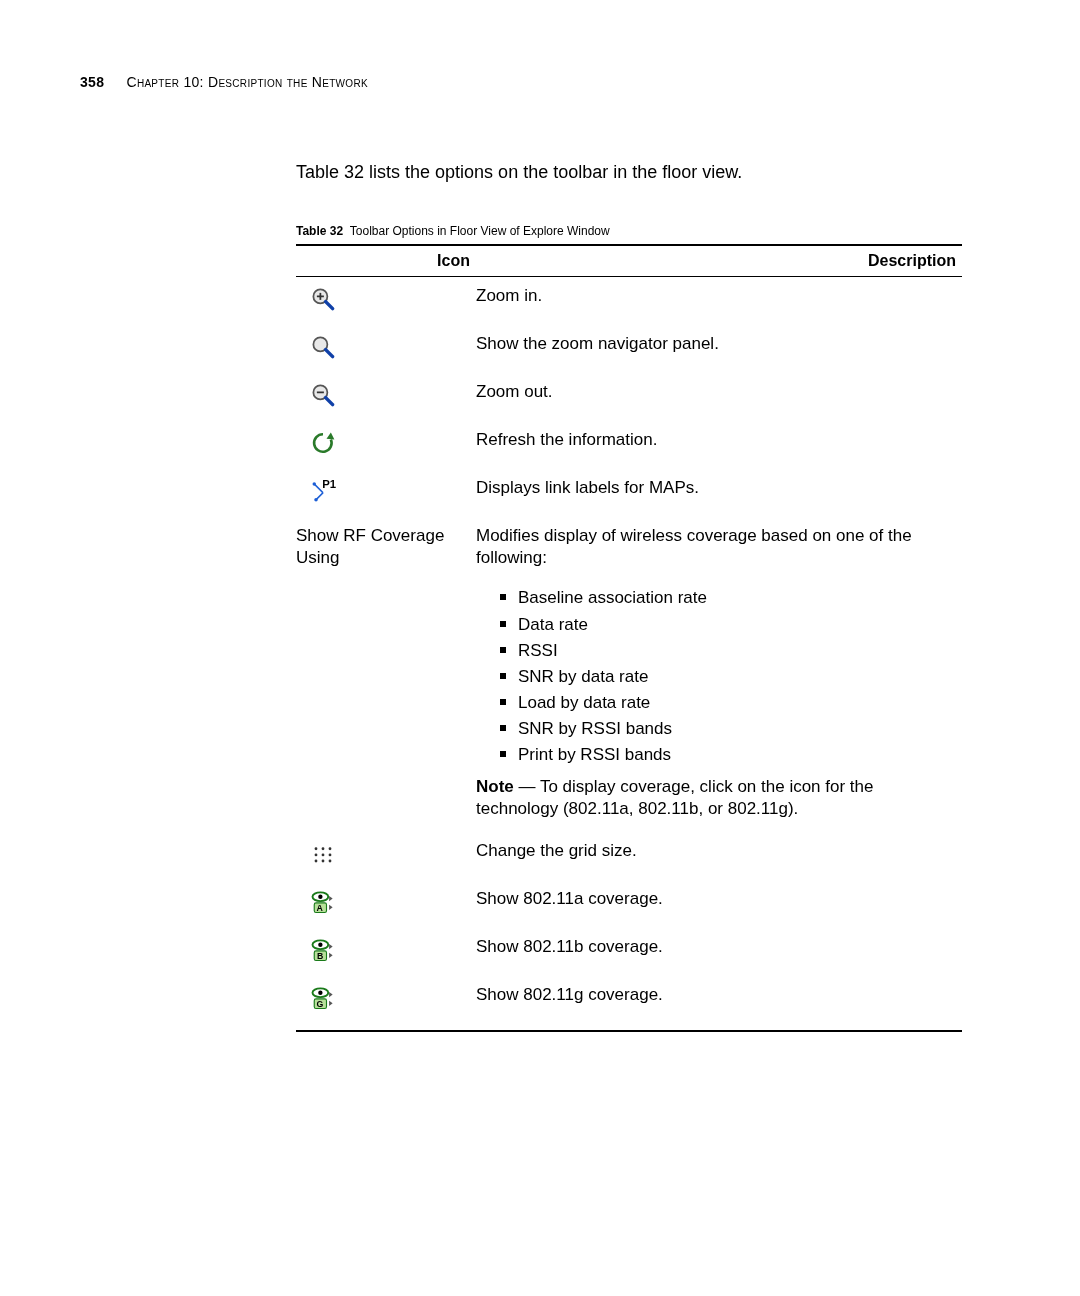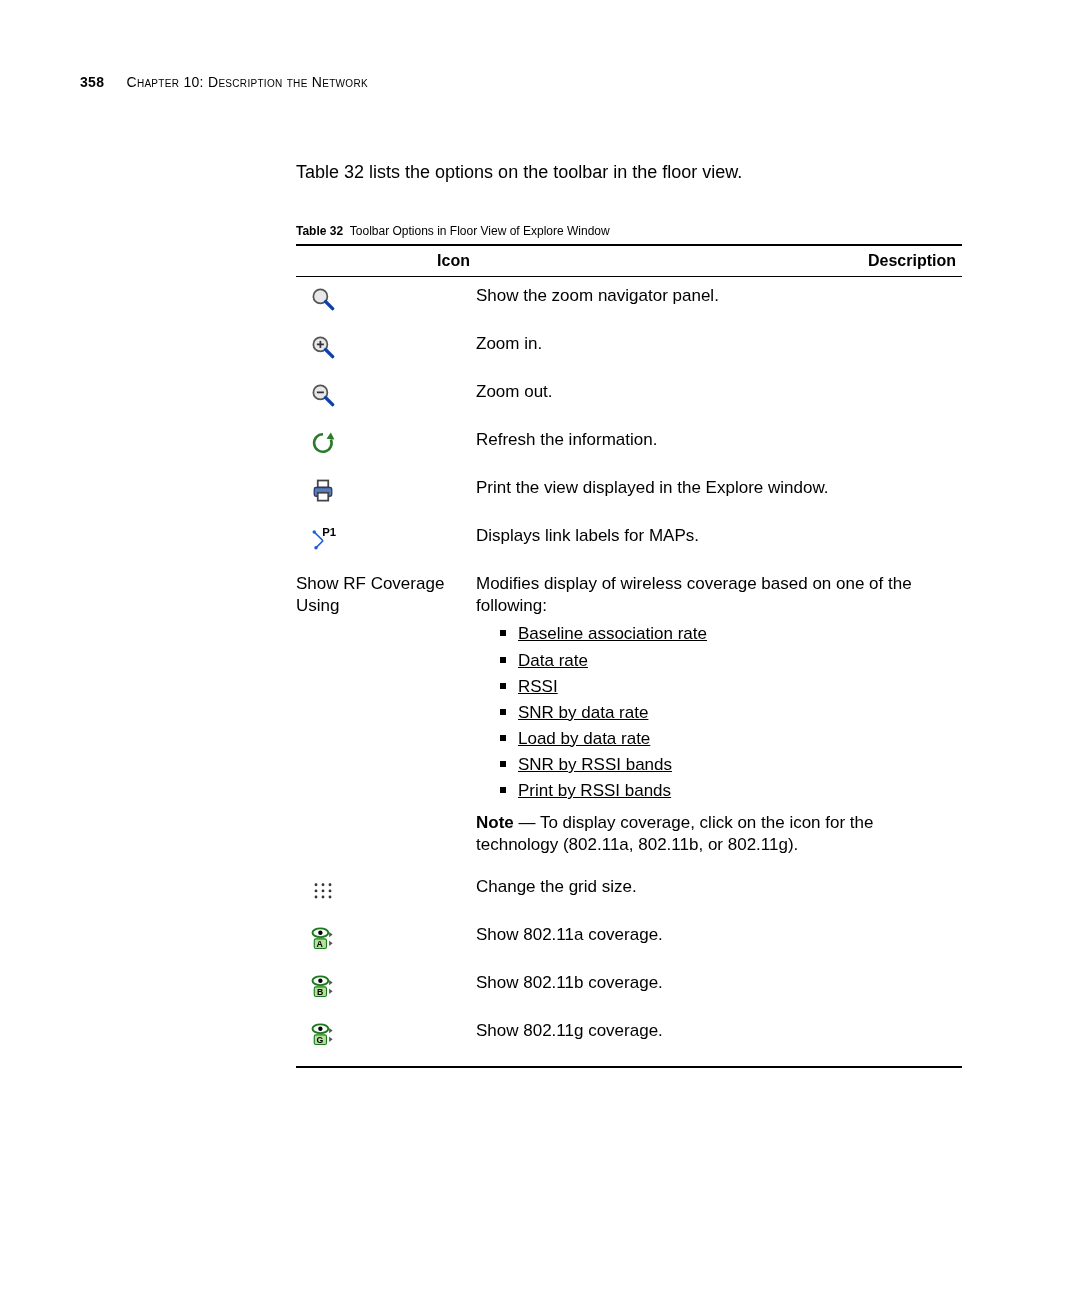--- a/index.html
+++ b/index.html
@@ -72,22 +72,21 @@
   .col-icon { width: 180px; }
   .icon-cell { text-align: left; padding-left: 10px !important; }
   .icon-wrap {
     display: inline-block;
     width: 34px;
     text-align: center;
   }
   ul.square {
     list-style: none;
     padding: 0;
-    margin: 6px 0 4px 24px;
-    text-decoration: underline;
+    margin: 18px 0 4px 24px;
   }
   ul.square li {
     position: relative;
     padding-left: 18px;
     margin: 4px 0;
   }
   ul.square li::before {
     content: "";
     position: absolute;
     left: 0;
@@ -132,46 +131,46 @@
           <th>Description</th>
         </tr>
       </thead>
       <tbody>
 
         <tr>
           <td class="icon-cell">
             <span class="icon-wrap">
               <svg class="ic" viewBox="0 0 32 32">
                 <circle cx="13" cy="13" r="8" fill="#e8e8e8" stroke="#555" stroke-width="2"></circle>
-                <line x1="19" y1="19" x2="27" y2="27" stroke="#1040a8" stroke-width="4" stroke-linecap="round"></line>
-              </svg>
-            </span>
-          </td>
-          <td>Show the zoom navigator panel.</td>
-        </tr>
-
-        <tr>
-          <td class="icon-cell">
-            <span class="icon-wrap">
-              <svg class="ic" viewBox="0 0 32 32">
-                <circle cx="13" cy="13" r="8" fill="#e8e8e8" stroke="#555" stroke-width="2"></circle>
                 <line x1="9" y1="13" x2="17" y2="13" stroke="#333" stroke-width="2"></line>
                 <line x1="13" y1="9" x2="13" y2="17" stroke="#333" stroke-width="2"></line>
                 <line x1="19" y1="19" x2="27" y2="27" stroke="#1040a8" stroke-width="4" stroke-linecap="round"></line>
               </svg>
             </span>
           </td>
           <td>Zoom in.</td>
         </tr>
 
         <tr>
           <td class="icon-cell">
             <span class="icon-wrap">
               <svg class="ic" viewBox="0 0 32 32">
                 <circle cx="13" cy="13" r="8" fill="#e8e8e8" stroke="#555" stroke-width="2"></circle>
+                <line x1="19" y1="19" x2="27" y2="27" stroke="#1040a8" stroke-width="4" stroke-linecap="round"></line>
+              </svg>
+            </span>
+          </td>
+          <td>Show the zoom navigator panel.</td>
+        </tr>
+
+        <tr>
+          <td class="icon-cell">
+            <span class="icon-wrap">
+              <svg class="ic" viewBox="0 0 32 32">
+                <circle cx="13" cy="13" r="8" fill="#e8e8e8" stroke="#555" stroke-width="2"></circle>
                 <line x1="9" y1="13" x2="17" y2="13" stroke="#333" stroke-width="2"></line>
                 <line x1="19" y1="19" x2="27" y2="27" stroke="#1040a8" stroke-width="4" stroke-linecap="round"></line>
               </svg>
             </span>
           </td>
           <td>Zoom out.</td>
         </tr>
 
         <tr>
           <td class="icon-cell">
@@ -179,32 +178,20 @@
               <svg class="ic" viewBox="0 0 32 32">
                 <path d="M16 6 a10 10 0 1 0 9 6" fill="none" stroke="#2a7a2a" stroke-width="3"></path>
                 <polygon points="25,4 29,12 20,11" fill="#2a7a2a"></polygon>
               </svg>
             </span>
           </td>
           <td>Refresh the information.</td>
         </tr>
 
 
-        <tr>
-          <td class="icon-cell">
-            <span class="icon-wrap">
-              <svg class="ic" viewBox="0 0 32 32">
-                <rect x="10" y="4" width="12" height="8" fill="#fff" stroke="#444" stroke-width="2"></rect>
-                <rect x="6" y="12" width="20" height="10" rx="2" fill="#5a7cc0" stroke="#2a3a66" stroke-width="1.5"></rect>
-                <rect x="10" y="18" width="12" height="9" fill="#fff" stroke="#444" stroke-width="2"></rect>
-              </svg>
-            </span>
-          </td>
-          <td>Print the view displayed in the Explore window.</td>
-        </tr>
 
         <tr>
           <td class="icon-cell">
             <span class="icon-wrap">
               <svg class="ic" viewBox="0 0 32 32">
                 <circle cx="6" cy="8" r="2" fill="#1d5fd6"></circle>
                 <circle cx="8" cy="26" r="2" fill="#1d5fd6"></circle>
                 <line x1="6" y1="8" x2="16" y2="18" stroke="#1d5fd6" stroke-width="2"></line>
                 <line x1="8" y1="26" x2="16" y2="18" stroke="#1d5fd6" stroke-width="2"></line>
                 <text x="15" y="13" font-size="13" font-family="Arial" fill="#000" font-weight="bold">P1</text>

